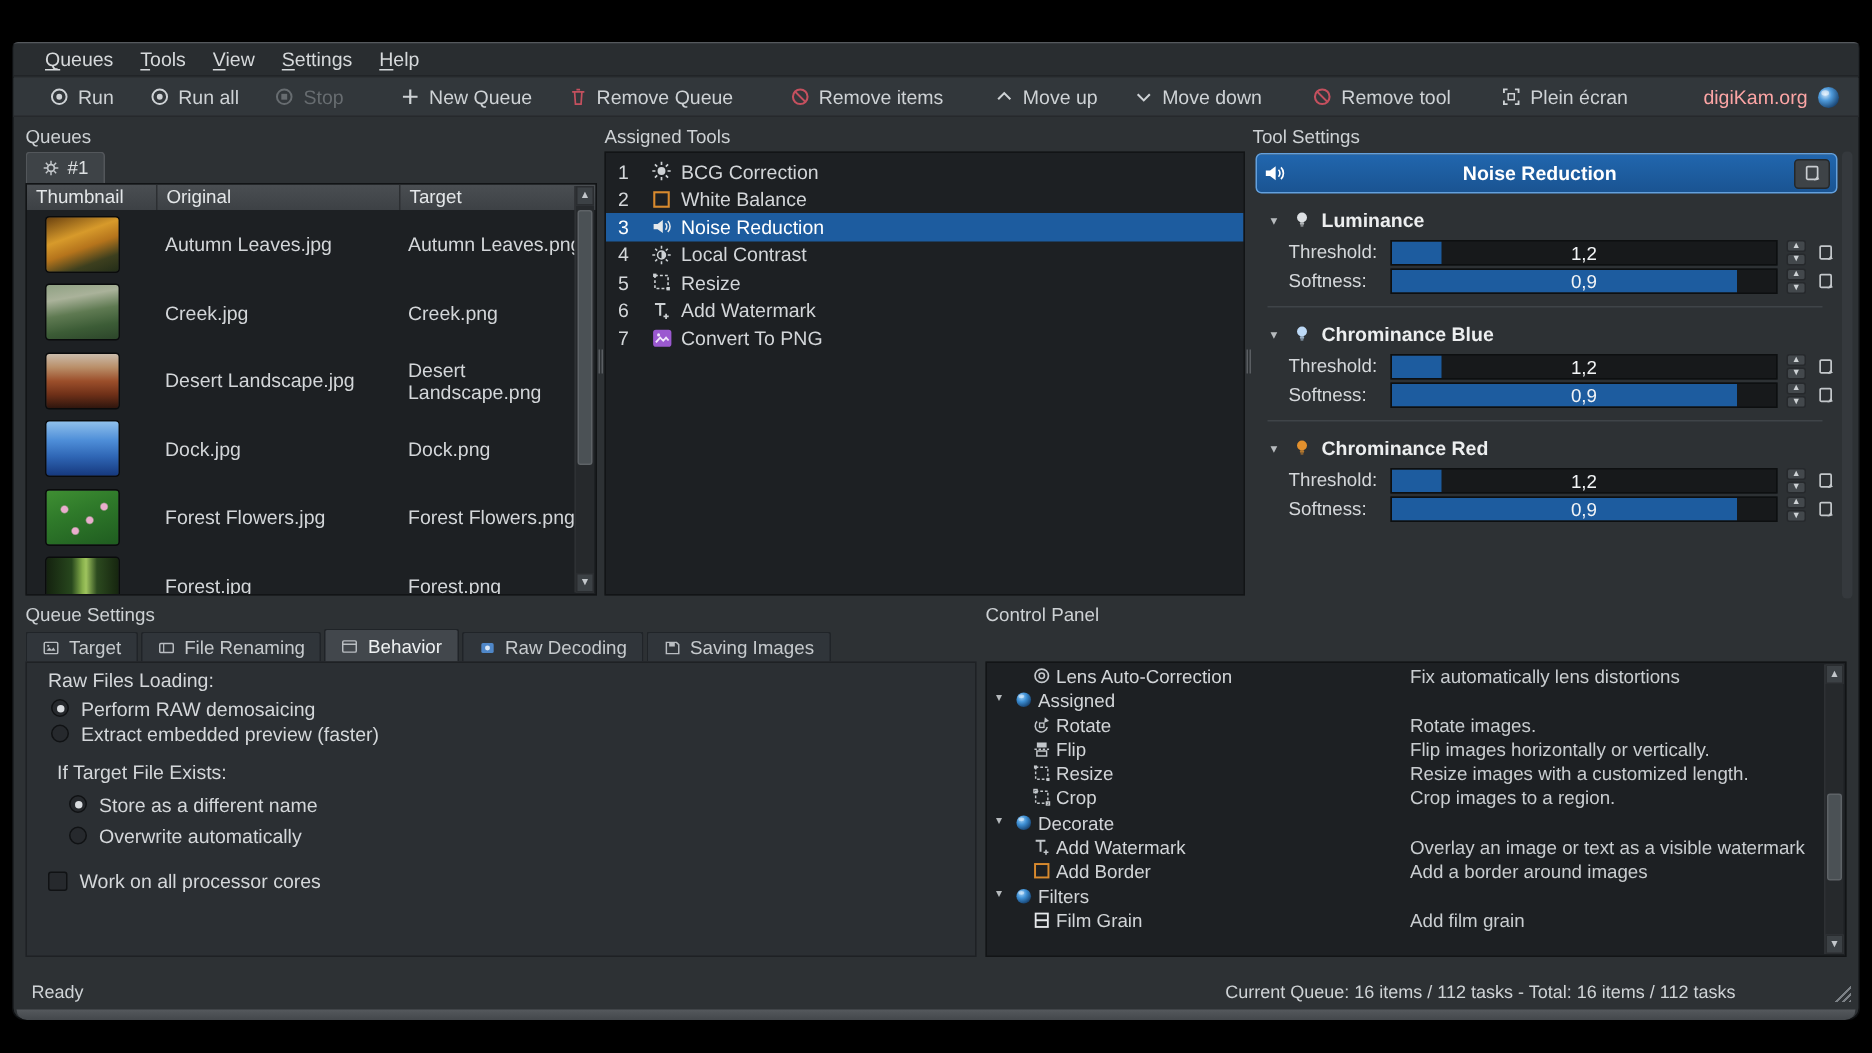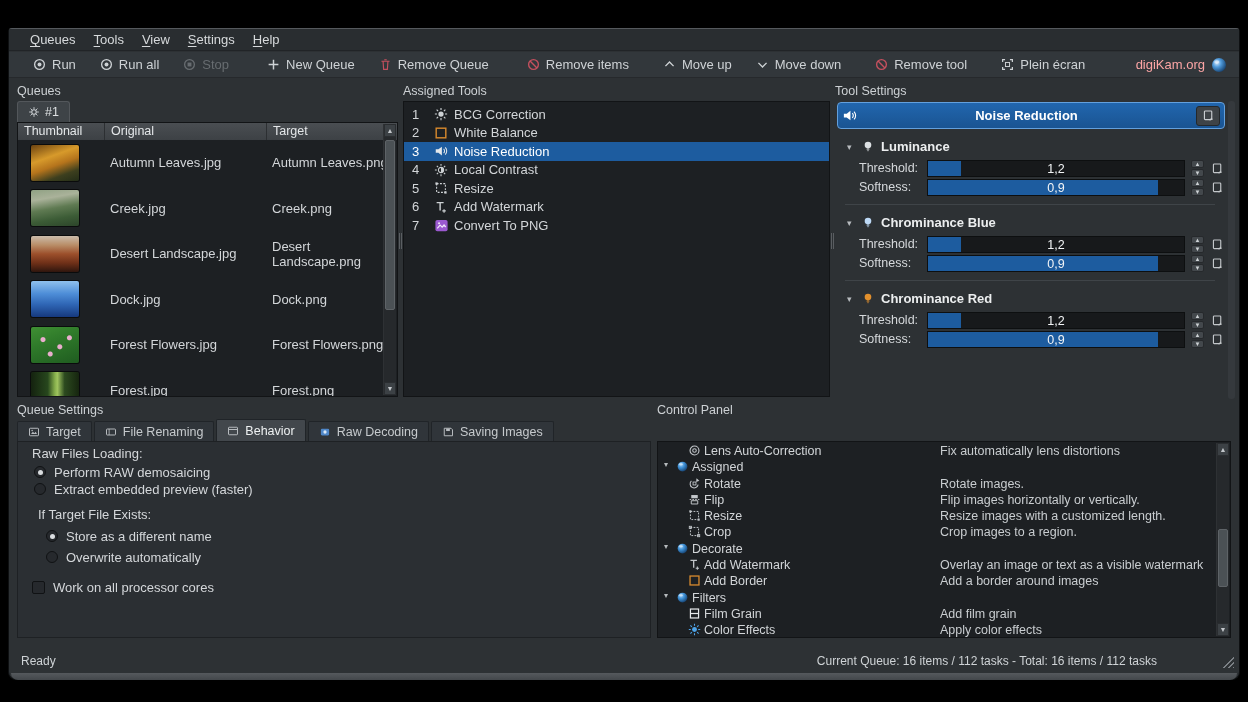--- a/index.html
+++ b/index.html
@@ -788,31 +788,20 @@
       <span class="texp"></span>
         <span class="tind"></span>
       <span class="tic">
           <svg class="ic" width="13" height="13" style="color:#e6e9eb">
             <use href="#s-film"></use>
           </svg>
         </span>
       <span>Film Grain</span>
       <span class="tdesc">Add film grain</span>
     </div>
-    <div class="trow">
-      <span class="texp"></span>
-        <span class="tind"></span>
-      <span class="tic">
-          <svg class="ic" width="13" height="13" style="color:#4da3e8">
-            <use href="#s-sun"></use>
-          </svg>
-        </span>
-      <span>Color Effects</span>
-      <span class="tdesc">Apply color effects</span>
-    </div>
     <div class="vscroll">
       <div class="sc-btn">▲</div>
       <div class="sc-thumb" style="top:86px;height:58px;"></div>
       <div class="sc-btn bottom">▼</div>
     </div>
   </div>
 
   <div class="statusbar">
     <span>Ready</span>
     <span class="status-right">Current Queue: 16 items / 112 tasks - Total: 16 items / 112 tasks</span>

